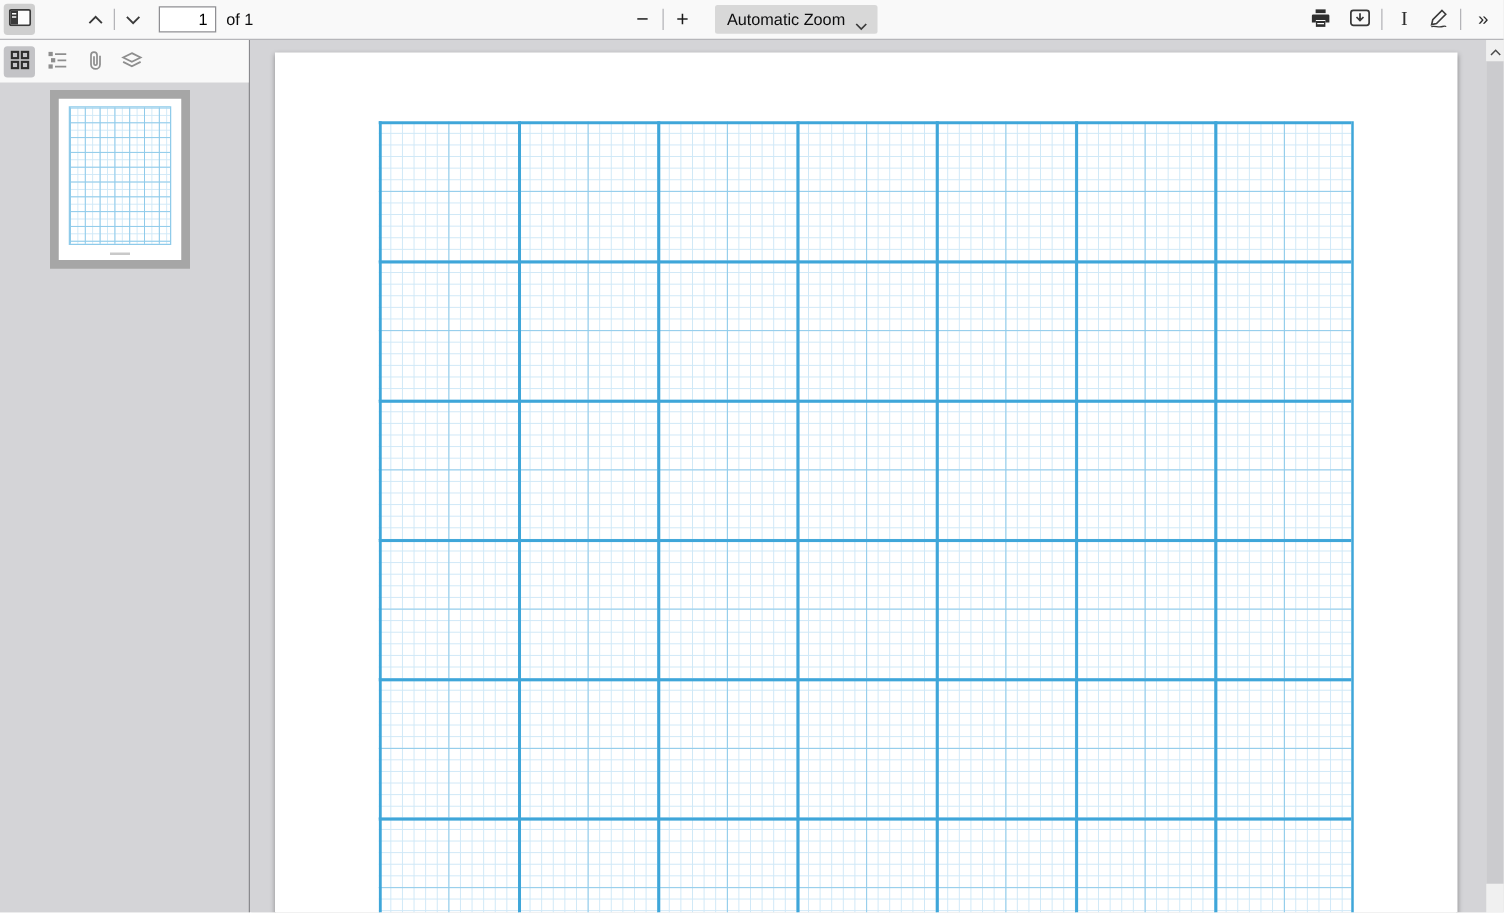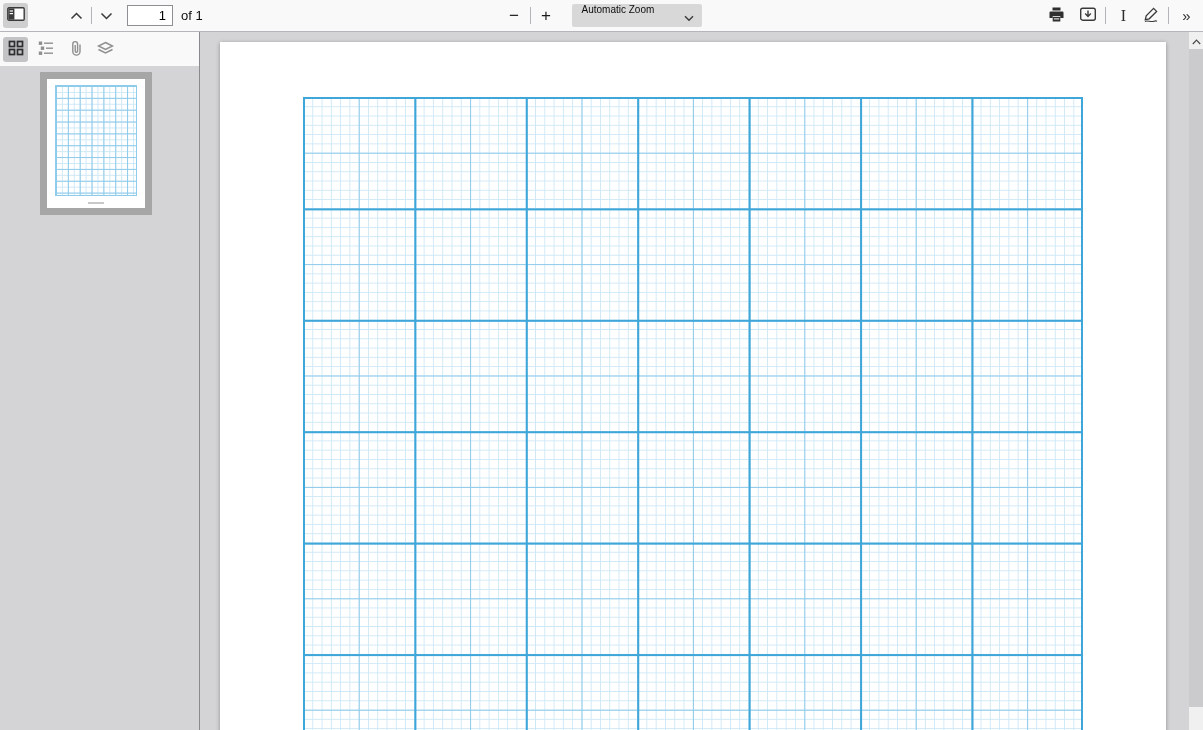--- a/index.html
+++ b/index.html
@@ -18,21 +18,21 @@
   .tb-left .prev{margin-left:36px;}
   .tb-left .sep{margin:0 2px;}
   .page-input{margin-left:8px;width:46px;height:21px;border:1px solid #8f8f93;background:#fff;
               text-align:right;padding:0 6px 0 2px;font-size:13px;font-family:"Liberation Sans",sans-serif;}
   .of-label{margin-left:8px;font-size:13px;color:#0c0c0d;white-space:nowrap;text-align:center;}
   .tb-center{position:absolute;left:50%;top:0;height:31px;transform:translateX(-50%);
              display:flex;align-items:center;}
   .glyph-btn{font-size:17px;line-height:1;color:#1a1a1a;}
   .tb-center .sep{margin:0 3px;}
   .zoom-select{margin-left:13px;width:130px;height:23px;background:var(--control_bg);border-radius:2px;
-               display:flex;align-items:flex-start;padding-left:10px;font-size:10px;color:#0c0c0d;position:relative;}
+               display:flex;align-items:center;padding-left:10px;font-size:13px;color:#0c0c0d;position:relative;}
   .zoom-select .chev{position:absolute;right:8px;top:9px;}
   .tb-right{position:absolute;right:4px;top:0;height:31px;display:flex;align-items:center;}
   .tb-right .save{margin-left:6px;}
   .tb-right .sep{margin:0 5px;}
   .tb-right .draw{margin-left:2px;}
   .freetext-glyph{font-family:"Liberation Serif",serif;font-size:16px;color:#2e2e2e;}
   .more-glyph{font-size:15px;color:#2e2e2e;}
 
   
   .sidebar{position:absolute;top:32px;left:0;width:200px;bottom:0;background:var(--sidebar_bg);

